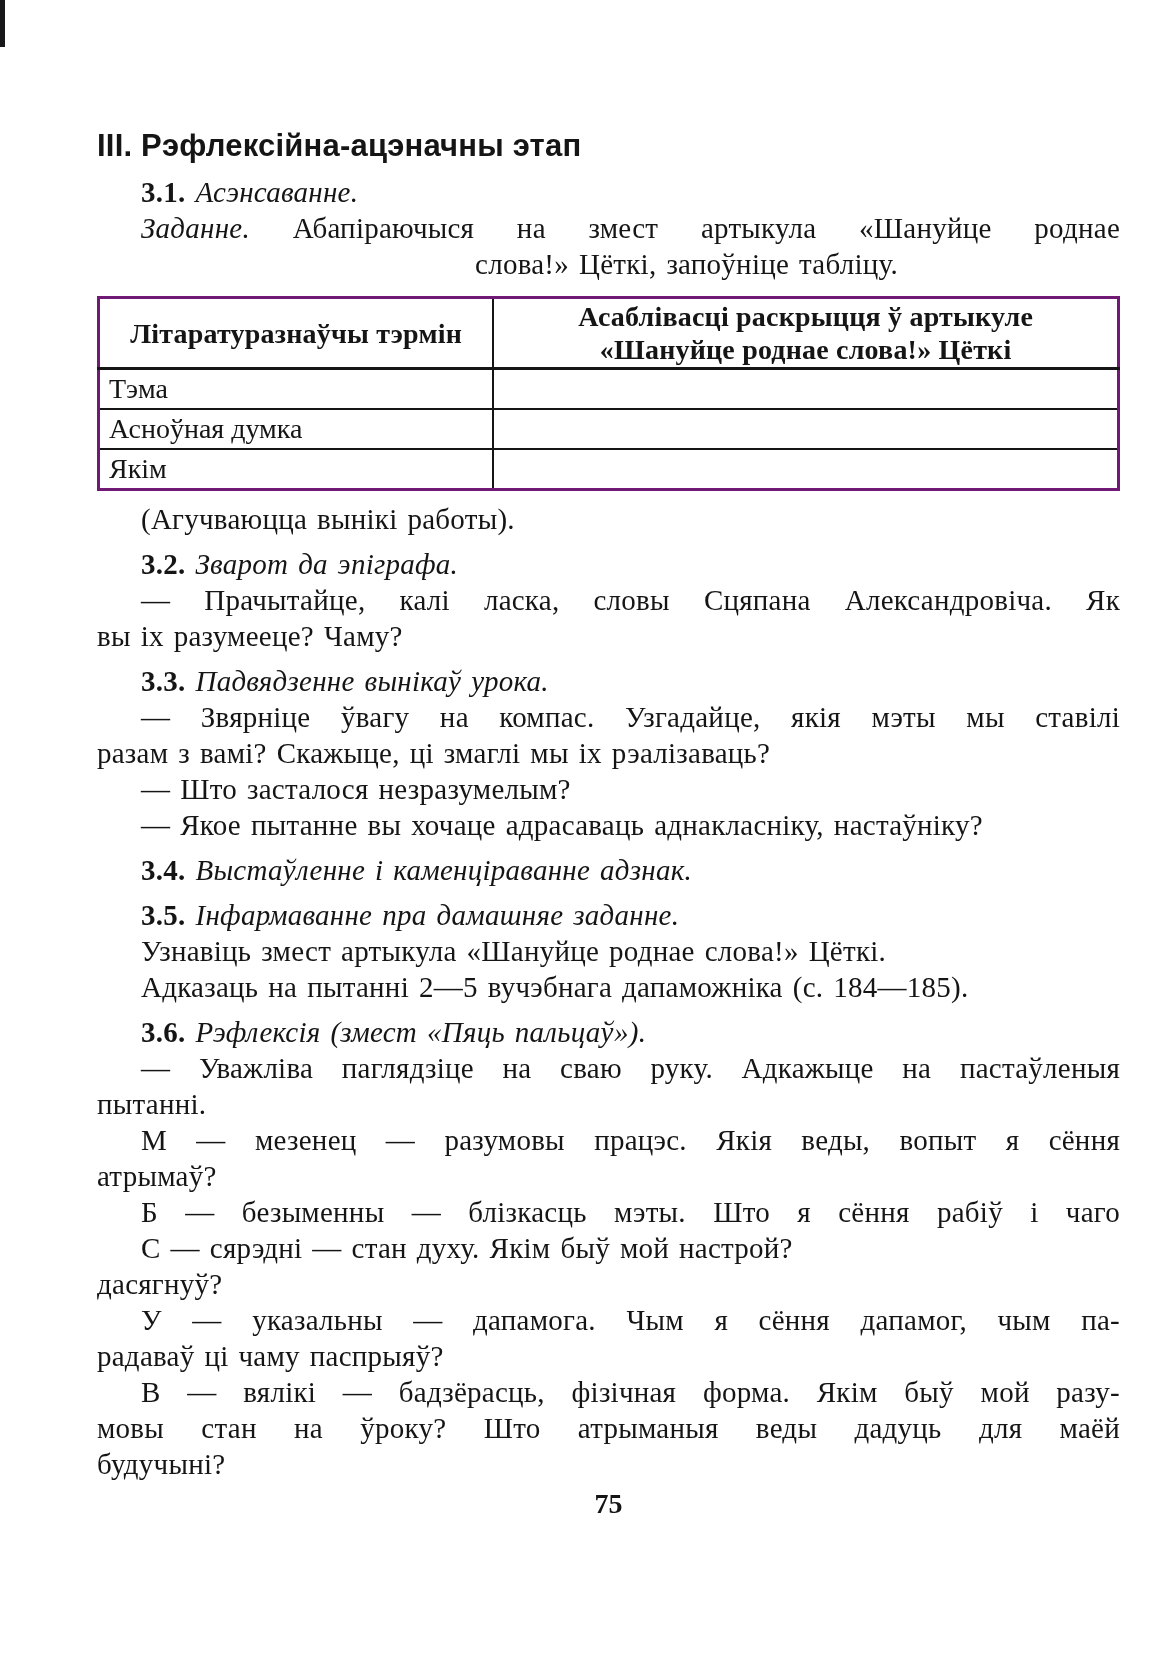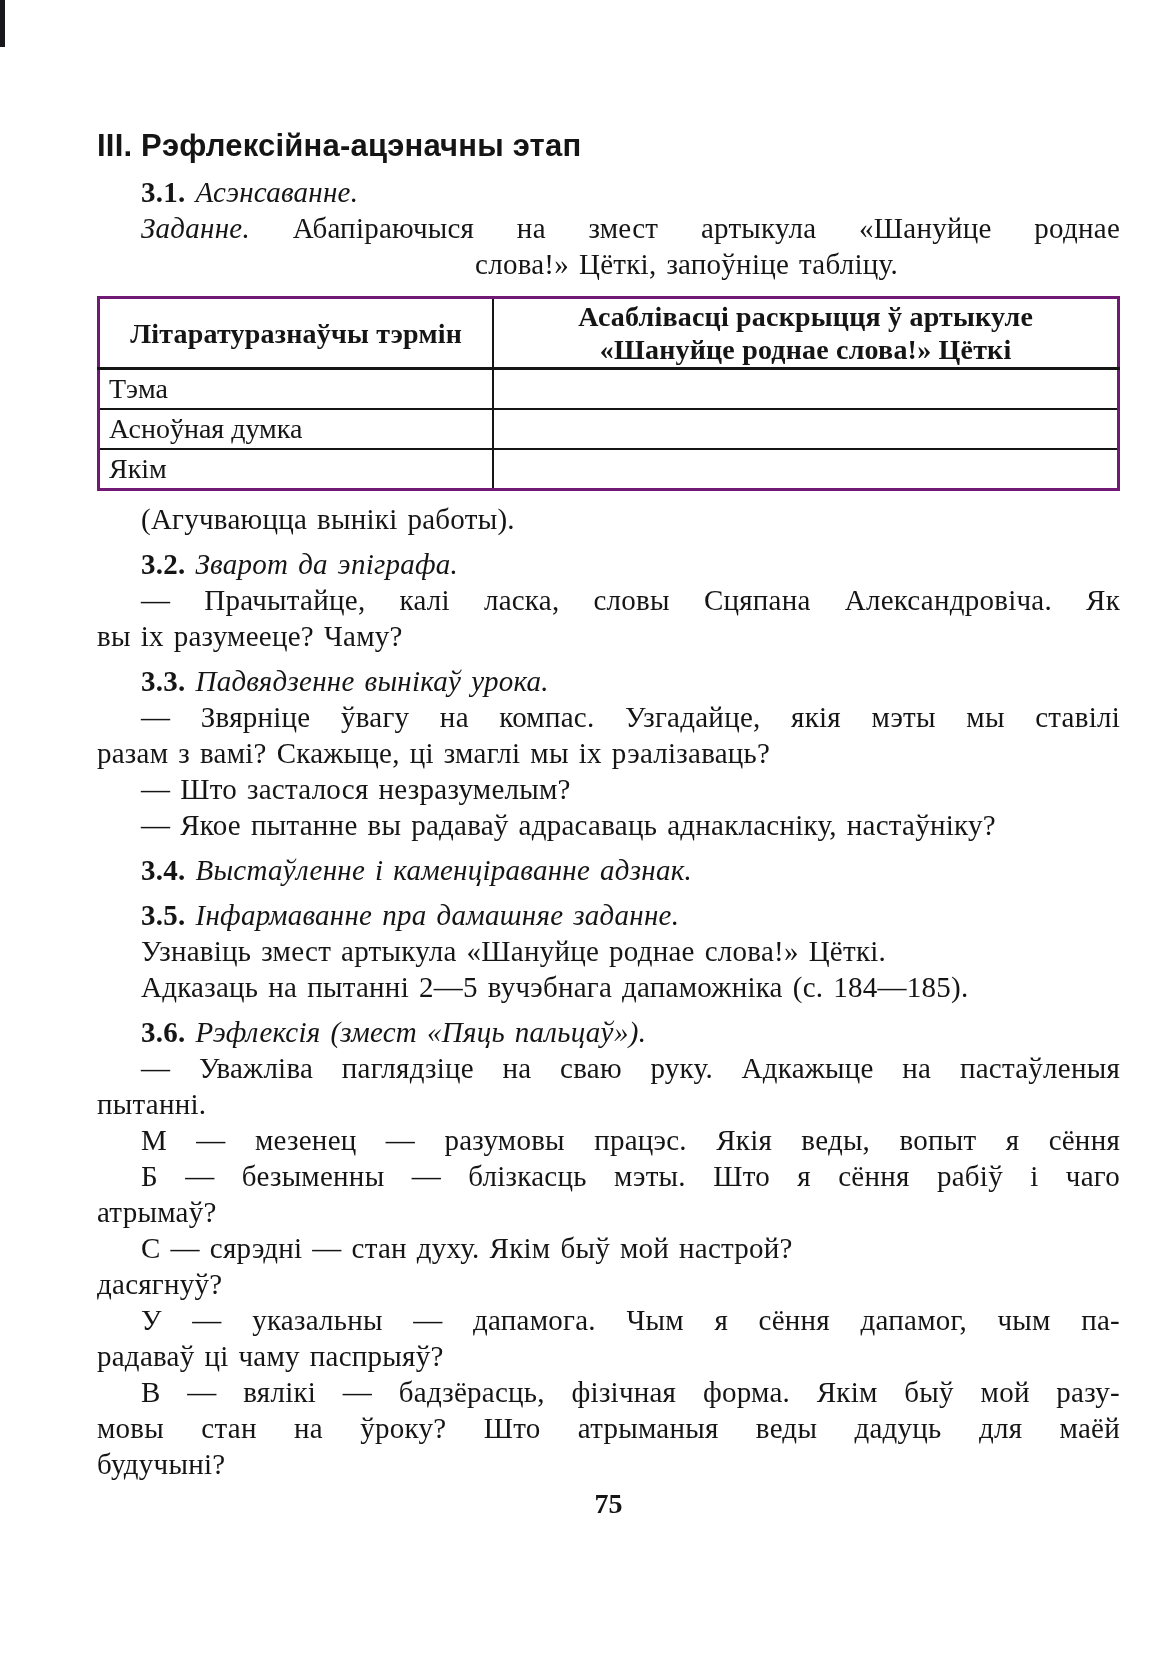--- a/index.html
+++ b/index.html
@@ -117,38 +117,38 @@
   <p class="line indent sect"><span class="num">3.2.</span> <span class="ititle">Зварот да эпіграфа.</span></p>
 
   <p class="line indent jfull">— Прачытайце, калі ласка, словы Сцяпана Александровіча. Як</p>
   <p class="line">вы іх разумееце? Чаму?</p>
 
   <p class="line indent sect"><span class="num">3.3.</span> <span class="ititle">Падвядзенне вынікаў урока.</span></p>
 
   <p class="line indent jfull">— Звярніце ўвагу на компас. Узгадайце, якія мэты мы ставілі</p>
   <p class="line">разам з вамі? Скажыце, ці змаглі мы іх рэалізаваць?</p>
   <p class="line indent">— Што засталося незразумелым?</p>
-  <p class="line indent">— Якое пытанне вы радаваў адрасаваць аднакласніку, настаўніку?</p>
+  <p class="line indent">— Якое пытанне вы хочаце адрасаваць аднакласніку, настаўніку?</p>
 
   <p class="line indent sect"><span class="num">3.4.</span> <span class="ititle">Выстаўленне і каменціраванне адзнак.</span></p>
 
   <p class="line indent sect"><span class="num">3.5.</span> <span class="ititle">Інфармаванне пра дамашняе заданне.</span></p>
 
   <p class="line indent">Узнавіць змест артыкула «Шануйце роднае слова!» Цёткі.</p>
   <p class="line indent">Адказаць на пытанні 2—5 вучэбнага дапаможніка (с. 184—185).</p>
 
   <p class="line indent sect"><span class="num">3.6.</span> <span class="ititle">Рэфлексія (змест «Пяць пальцаў»).</span></p>
 
   <p class="line indent jfull">— Уважліва паглядзіце на сваю руку. Адкажыце на пастаўленыя</p>
   <p class="line">пытанні.</p>
 
   <p class="line indent jfull">М — мезенец — разумовы працэс. Якія веды, вопыт я сёння</p>
+  <p class="line">атрымаў?</p>
+
   <p class="line indent jfull">Б — безыменны — блізкасць мэты. Што я сёння рабіў і чаго</p>
-
-  <p class="line">атрымаў?</p>
   <p class="line indent">С — сярэдні — стан духу. Якім быў мой настрой?</p>
 
   <p class="line">дасягнуў?</p>
 
   <p class="line indent jfull">У — указальны — дапамога. Чым я сёння дапамог, чым па-</p>
   <p class="line">радаваў ці чаму паспрыяў?</p>
 
   <p class="line indent jfull">В — вялікі — бадзёрасць, фізічная форма. Якім быў мой разу-</p>
   <p class="line jfull">мовы стан на ўроку? Што атрыманыя веды дадуць для маёй</p>
   <p class="line">будучыні?</p>

